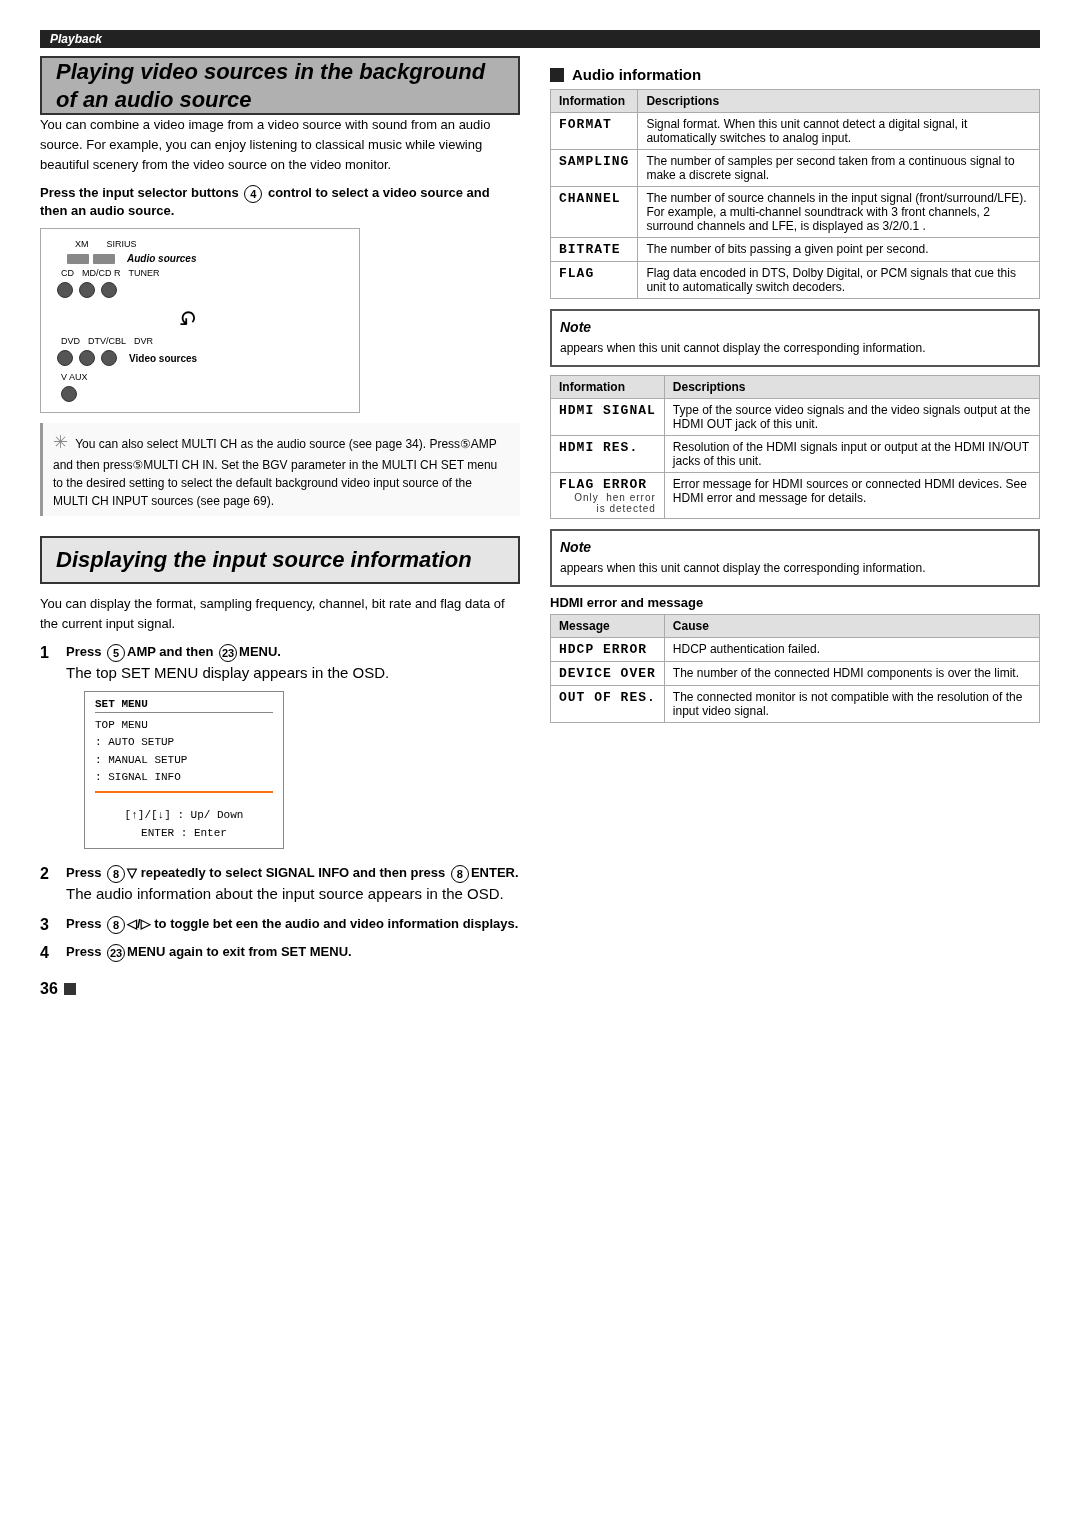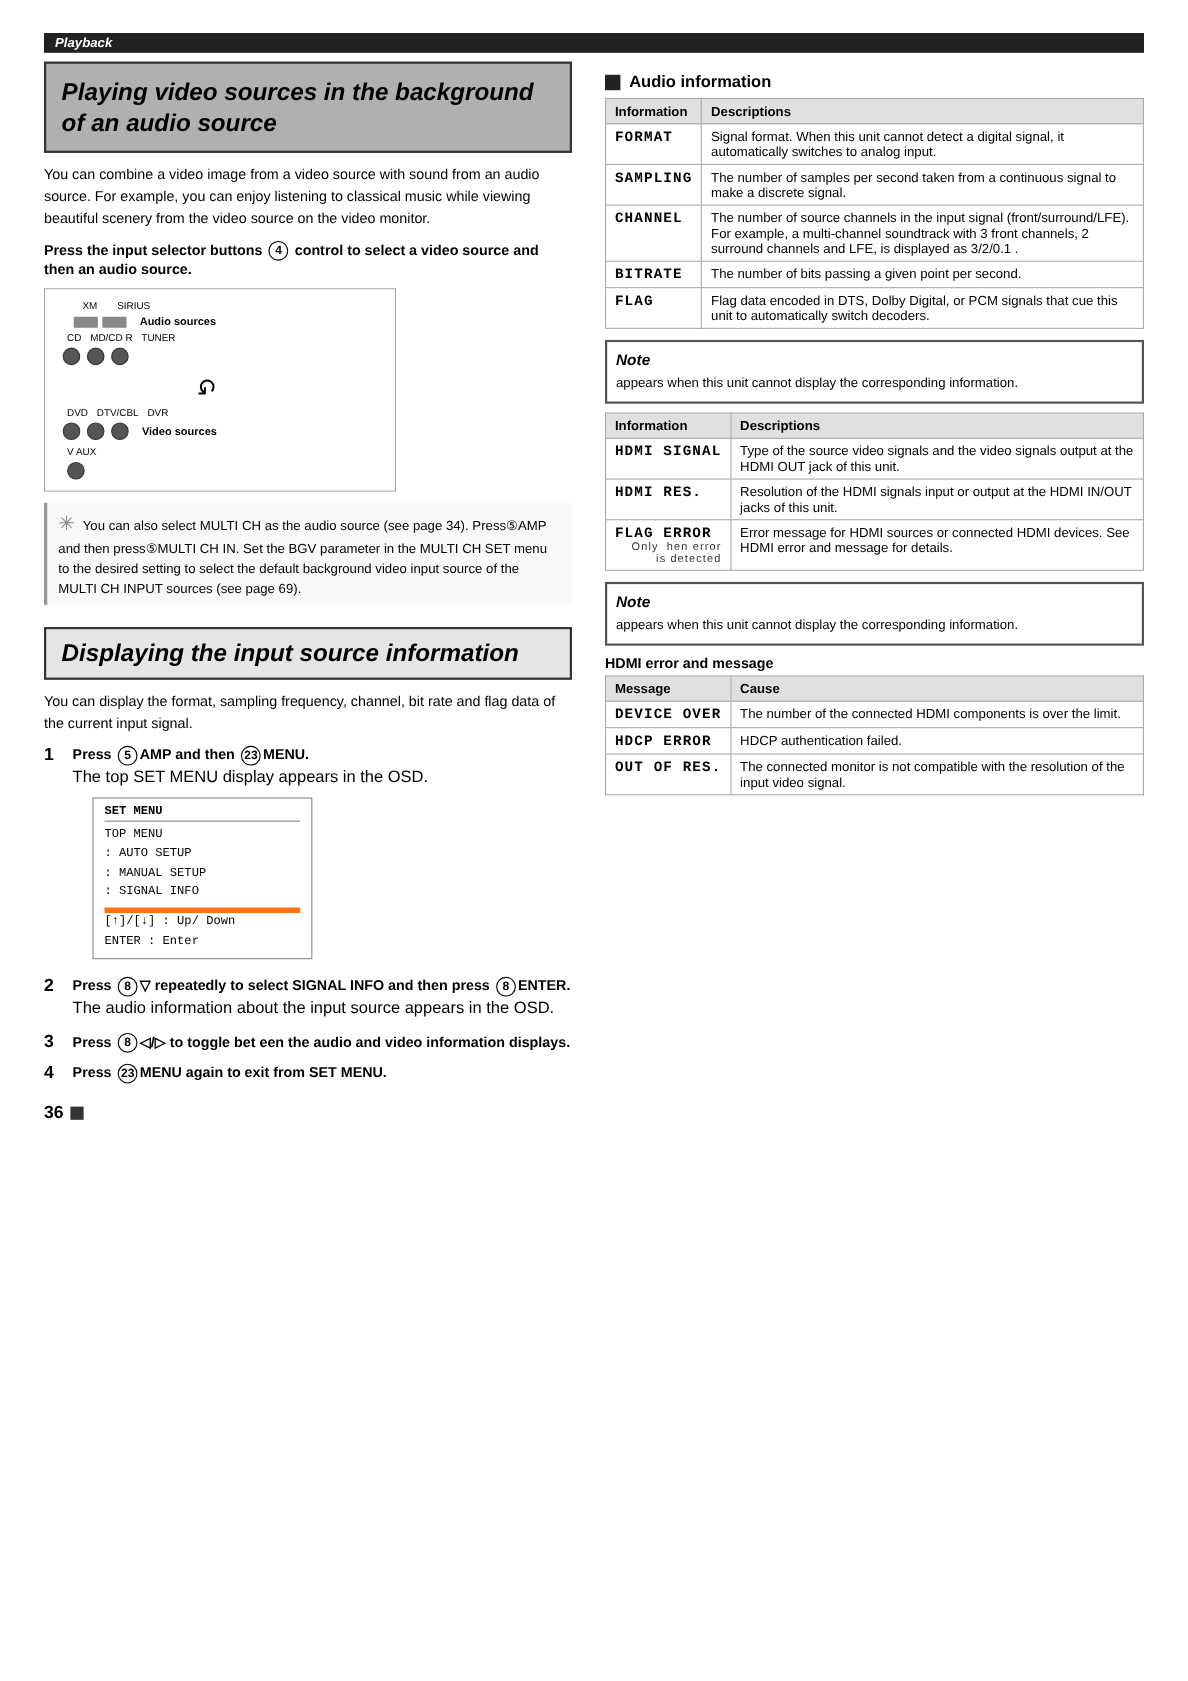--- a/index.html
+++ b/index.html
@@ -43,22 +43,21 @@
     .right-col {
       flex: 1;
       min-width: 0;
     }
     .section-title {
       font-size: 22px;
       font-style: italic;
       font-weight: bold;
       background: #b0b0b0;
       border: 2px solid #333;
-      padding: 12px 14px;
-      margin-bottom: 10px;
+      padding: 0 14px;
       line-height: 1.25;
     }
     .body-text {
       font-size: 13px;
       line-height: 1.55;
       margin-bottom: 10px;
     }
     .bold-instruction {
       font-weight: bold;
       font-size: 13px;
@@ -268,21 +267,21 @@
       </div>
 
       <div class="diagram-box">
         <div class="diagram-inner">
 
           <div style="display:flex;gap:18px;font-size:9px;margin-left:18px;">
             <span>XM</span>
             <span>SIRIUS</span>
           </div>
 
-          <div style="display:flex;align-items:center;gap:6px;">
+          <div style="display:flex;align-items:center;gap:6px;font-style:italic;">
             <div style="display:flex;gap:4px;margin-left:10px;">
               <div style="width:22px;height:10px;background:#888;border-radius:1px;"></div>
               <div style="width:22px;height:10px;background:#888;border-radius:1px;"></div>
             </div>
             <span style="font-size:10px;margin-left:6px;font-weight:bold;white-space:nowrap;">Audio sources</span>
           </div>
 
           <div style="display:flex;gap:8px;font-size:9px;margin-left:4px;">
             <span>CD</span>
             <span>MD/CD R</span>
@@ -338,21 +337,21 @@
         <div class="step-content">
           <div class="step-bold">Press <span class="circle-num">5</span>AMP and then <span class="circle-num">23</span>MENU.</div>
           <div class="step-body">The top SET MENU display appears in the OSD.</div>
           
           <div class="osd-box">
             <div class="osd-title">SET MENU</div>
             <div class="osd-line">TOP MENU</div>
             <div class="osd-line">: AUTO SETUP</div>
             <div class="osd-line">: MANUAL SETUP</div>
             <div class="osd-line">: SIGNAL INFO</div>
-            <div style="border-top:5px solid #f97316;margin-top:4px;padding-top:0;">
+            <div style="border-top:2px solid #f97316;margin-top:4px;padding-top:14px;text-align:center;">
               <div class="osd-line">[↑]/[↓] : Up/ Down</div>
               <div class="osd-line">ENTER : Enter</div>
             </div>
           </div>
         </div>
       </div>
 
       <div class="numbered-step">
         <div class="step-num">2</div>
         <div class="step-content">
@@ -460,26 +459,26 @@
         <div class="hdmi-error-title">HDMI error and message</div>
         <table class="info-table">
           <thead>
             <tr>
               <th>Message</th>
               <th>Cause</th>
             </tr>
           </thead>
           <tbody>
             <tr>
+              <td class="mono">HDCP ERROR</td>
+              <td>HDCP authentication failed.</td>
+            </tr>
+            <tr>
               <td class="mono">DEVICE OVER</td>
               <td>The number of the connected HDMI components is over the limit.</td>
-            </tr>
-            <tr>
-              <td class="mono">HDCP ERROR</td>
-              <td>HDCP authentication failed.</td>
             </tr>
             <tr>
               <td class="mono">OUT OF RES.</td>
               <td>The connected monitor is not compatible with the resolution of the input video signal.</td>
             </tr>
           </tbody>
         </table>
       </div>
     </div>
   </div>

